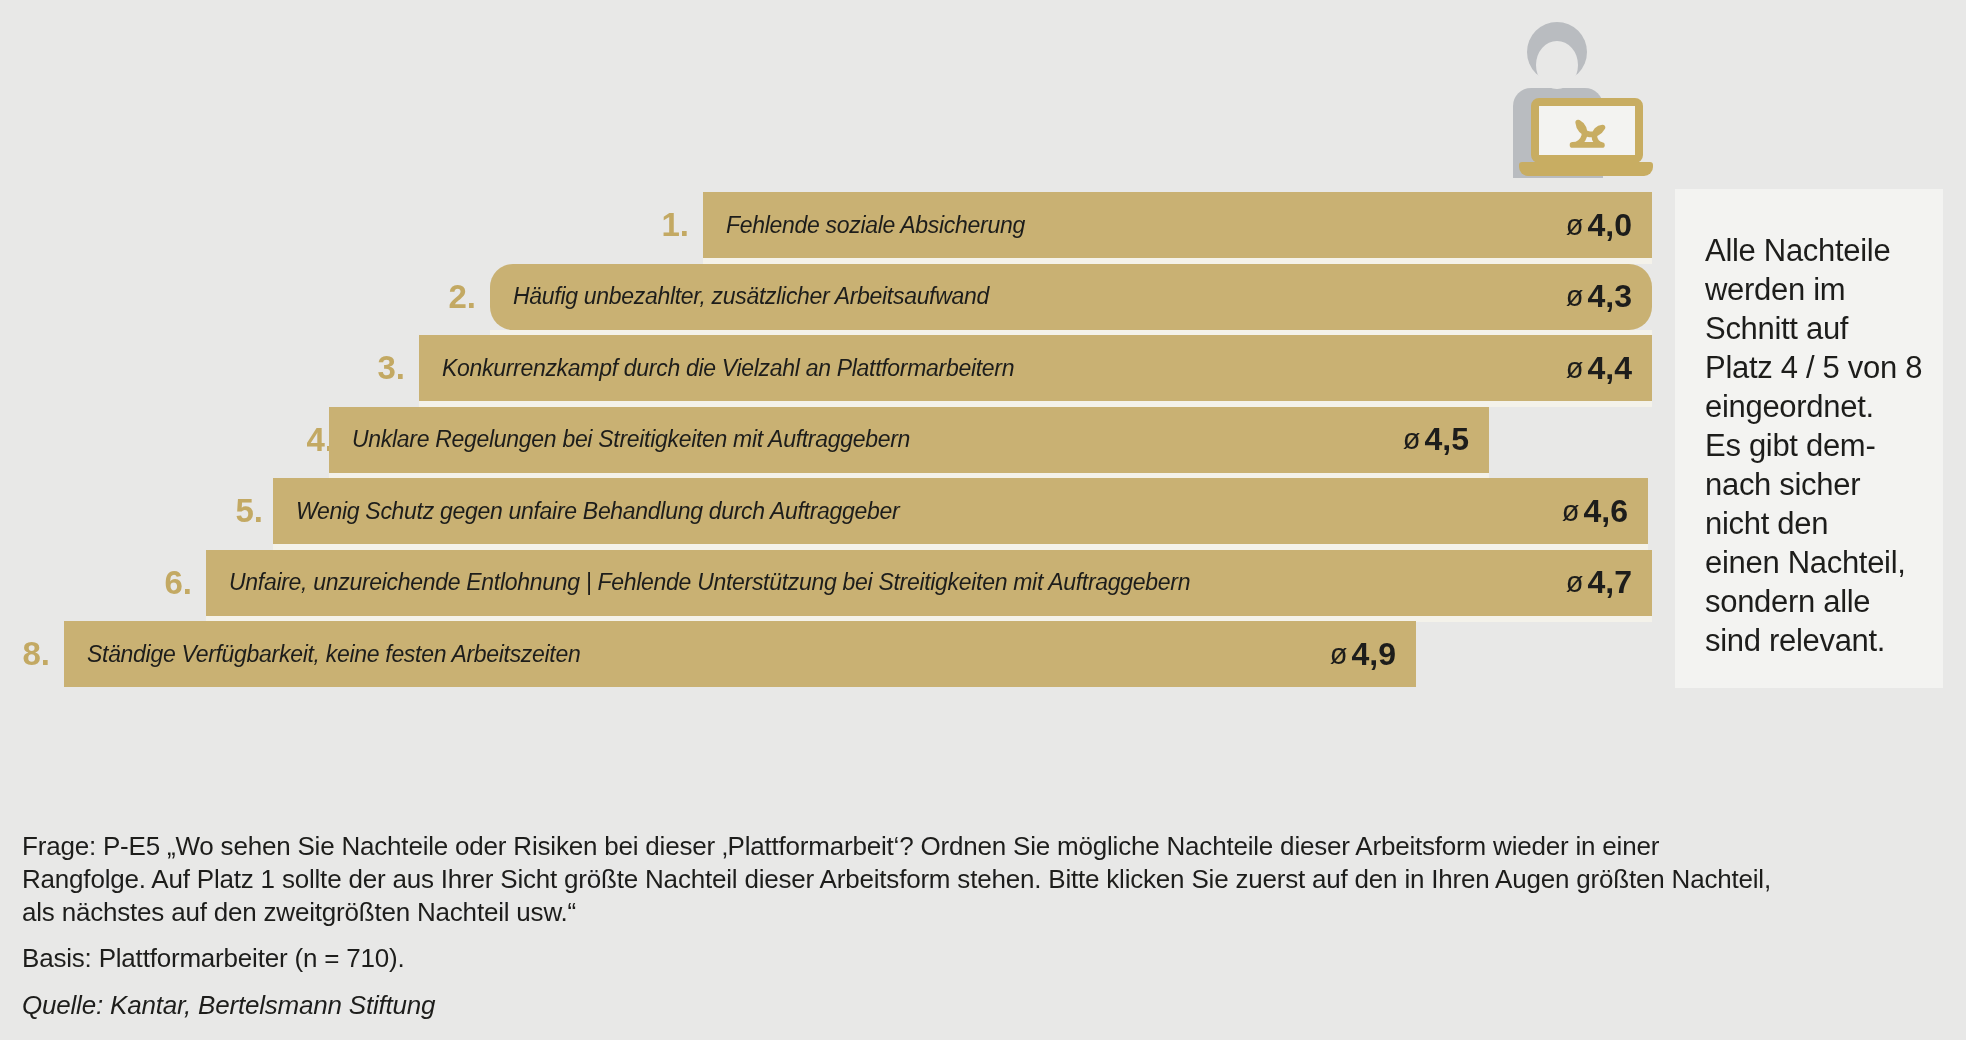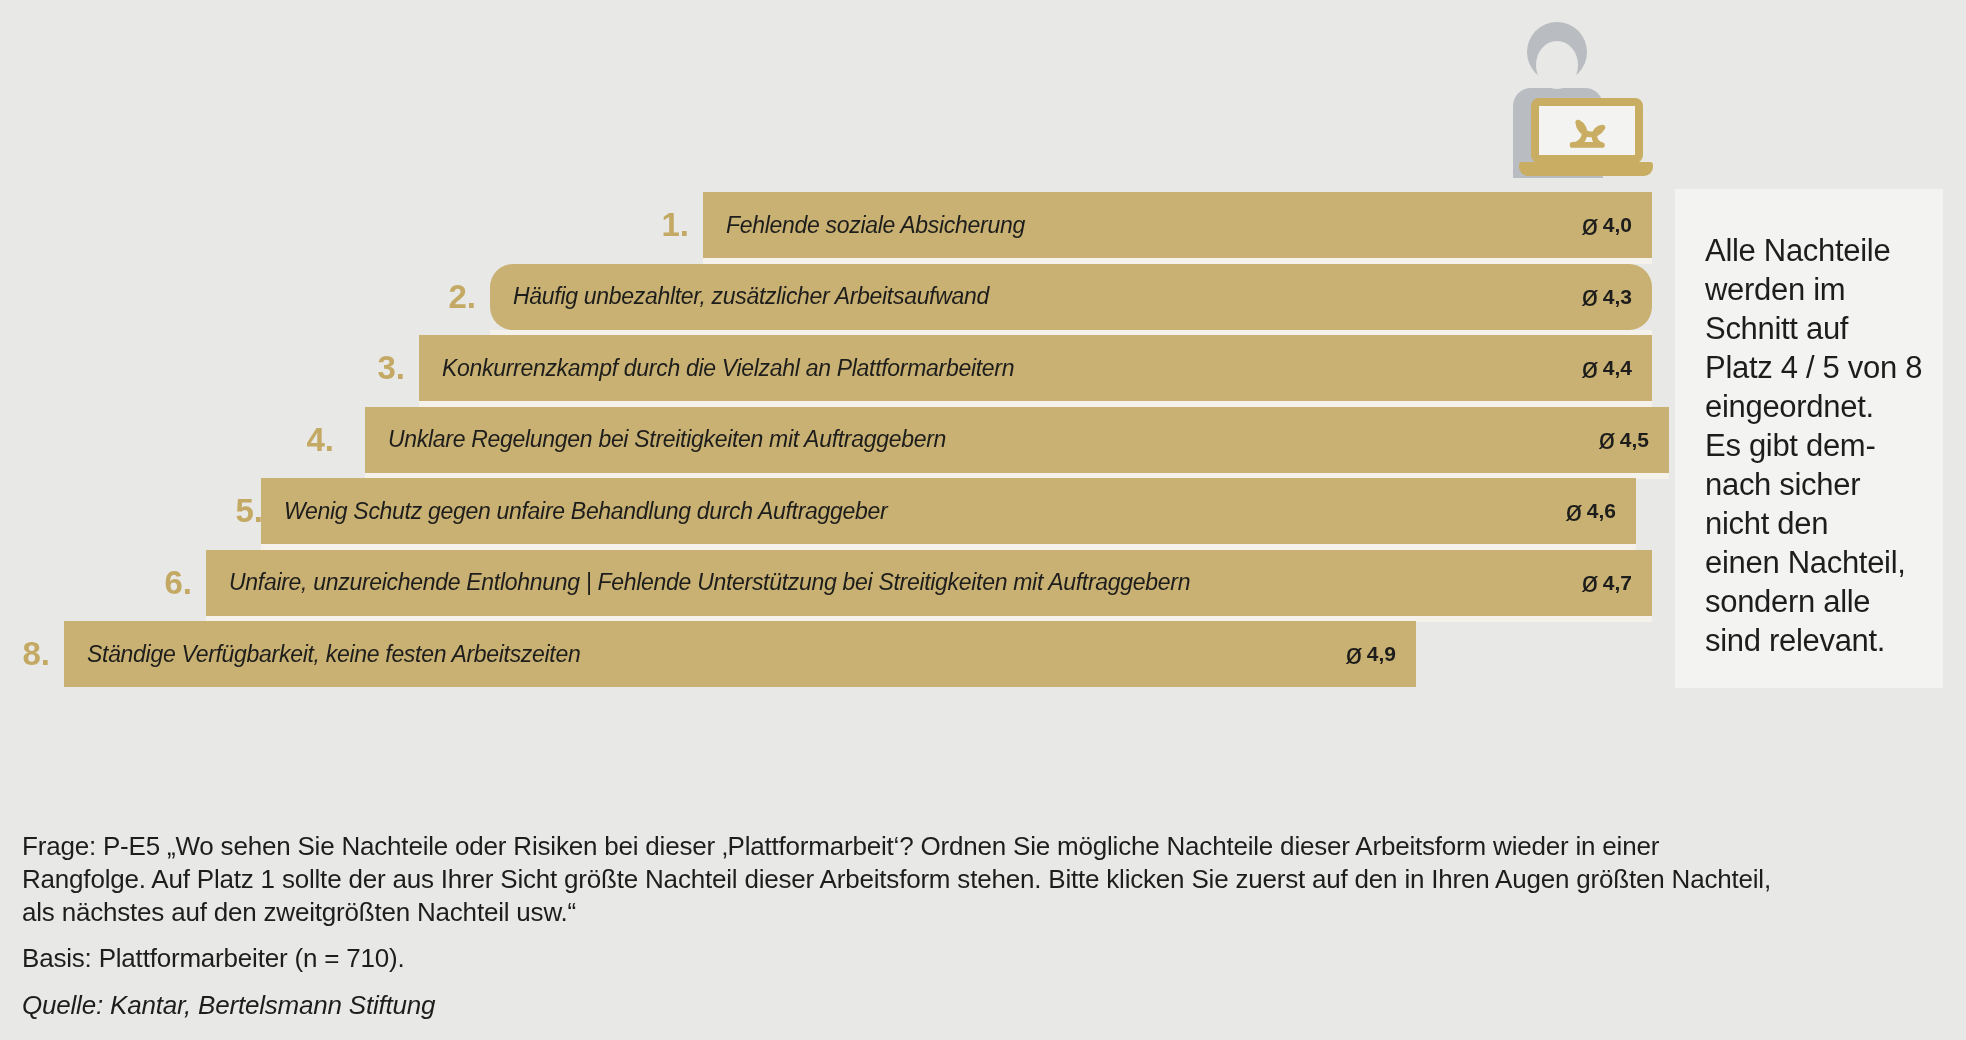--- a/index.html
+++ b/index.html
@@ -21,21 +21,21 @@
 
   
   .bar-row{position:absolute;left:0;width:1966px;height:66px;}
   .rank-num{position:absolute;top:0;height:66px;line-height:66px;font-size:33px;font-weight:700;color:var(--rank);text-align:right;}
   .bar{position:absolute;top:0;height:66px;background:var(--gold);display:flex;align-items:center;}
   .bar::after{content:"";position:absolute;left:0;right:0;top:66px;height:6px;background:var(--sep);}
   .bar-row:last-child .bar::after{display:none;}
   .bar-label{margin-left:23px;font-size:23px;letter-spacing:-0.3px;color:var(--ink);white-space:nowrap;font-style:italic;}
   .bar-value{position:absolute;right:20px;top:0;height:66px;display:flex;align-items:center;color:var(--ink);}
   .avg-prefix{font-size:29px;font-weight:400;margin-right:4px;}
-  .avg-number{font-size:21px;font-weight:700;}
+  .avg-number{font-size:32px;font-weight:700;}
 
   
   .side-panel{position:absolute;left:1675px;top:189px;width:268px;height:499px;background:var(--panel);}
   .side-panel-text{position:absolute;left:30px;top:42px;right:6px;font-size:31px;line-height:39px;color:var(--ink);white-space:pre;letter-spacing:-0.3px;}
 
   
   .footer-text{position:absolute;left:22px;color:var(--ink);font-size:26px;line-height:33px;letter-spacing:-0.2px;}
   .footer-frage{top:830px;white-space:pre-line;width:1930px;}
   .footer-basis{top:942px;white-space:nowrap;}
   .footer-quelle{top:989px;white-space:nowrap;font-style:italic;}
@@ -83,31 +83,31 @@
         <div class="bar" style="left: 419px; width: 1233px;">
           <span class="bar-label">Konkurrenzkampf durch die Vielzahl an Plattformarbeitern</span>
           <span class="bar-value">
             <span class="avg-prefix">ø</span>
             <span class="avg-number">4,4</span>
           </span>
         </div>
       </div>
       <div class="bar-row" style="top: 406.5px;">
         <div class="rank-num" style="right: 1632px;">4.</div>
-        <div class="bar" style="left: 365px; width: 1304px;">
+        <div class="bar" style="left: 329px; width: 1160px;">
           <span class="bar-label">Unklare Regelungen bei Streitigkeiten mit Auftraggebern</span>
           <span class="bar-value">
             <span class="avg-prefix">ø</span>
             <span class="avg-number">4,5</span>
           </span>
         </div>
       </div>
       <div class="bar-row" style="top: 478px;">
         <div class="rank-num" style="right: 1703px;">5.</div>
-        <div class="bar" style="left: 261px; width: 1375px;">
+        <div class="bar" style="left: 273px; width: 1375px;">
           <span class="bar-label">Wenig Schutz gegen unfaire Behandlung durch Auftraggeber</span>
           <span class="bar-value">
             <span class="avg-prefix">ø</span>
             <span class="avg-number">4,6</span>
           </span>
         </div>
       </div>
       <div class="bar-row" style="top: 549.5px;">
         <div class="rank-num" style="right: 1774px;">6.</div>
         <div class="bar" style="left: 206px; width: 1446px;">

